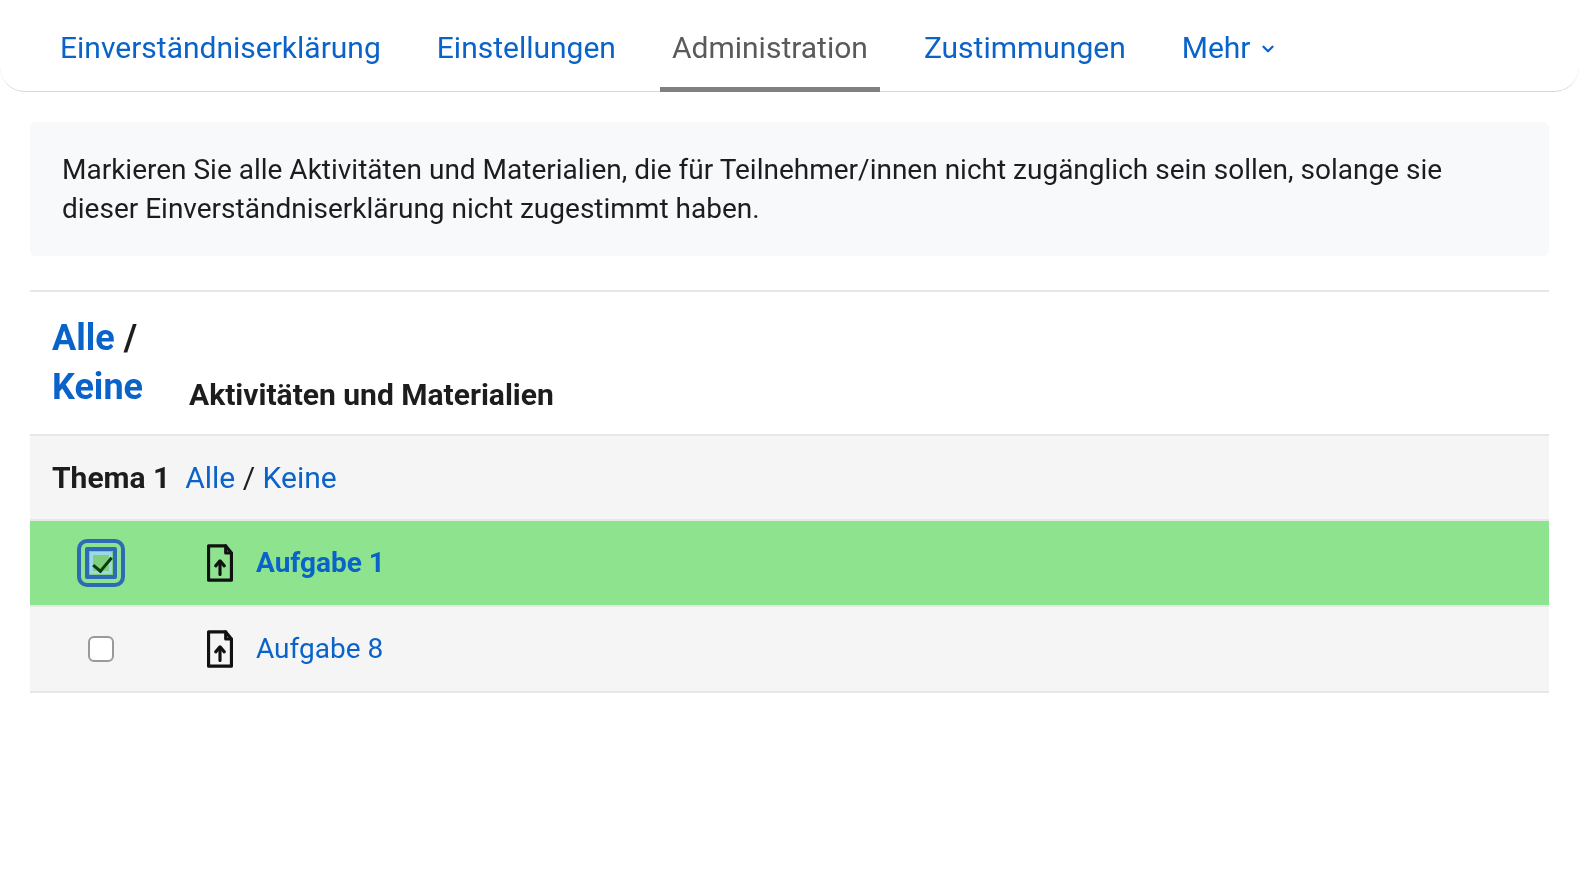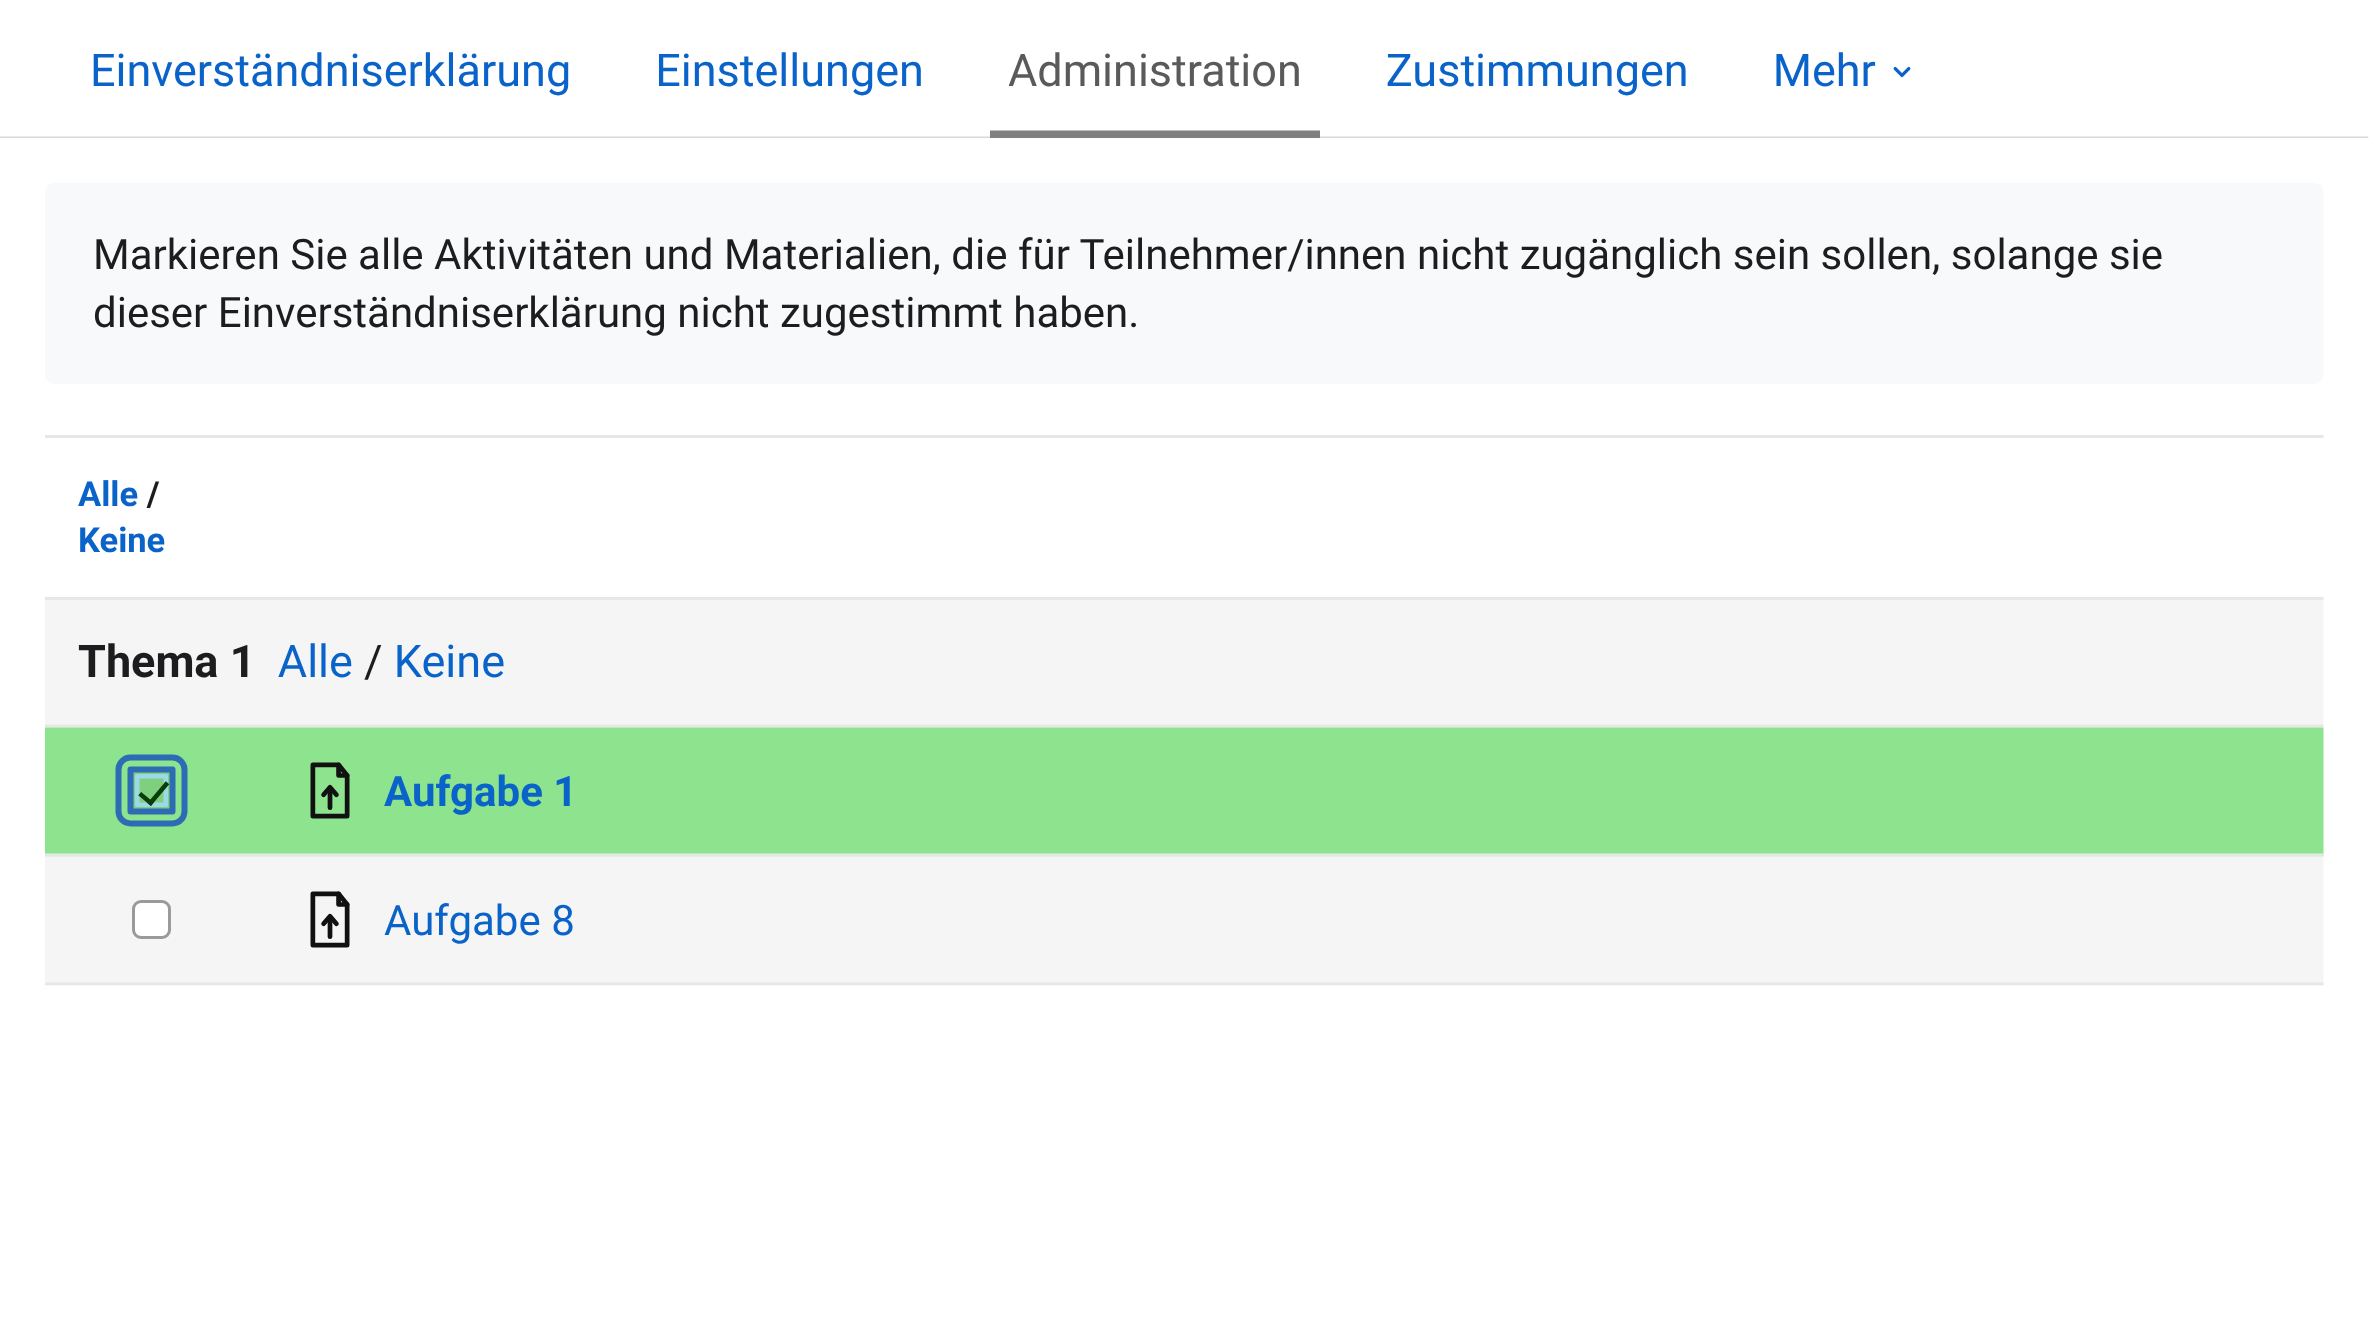--- a/index.html
+++ b/index.html
@@ -20,20 +20,21 @@
     font-size: 26px;
     background: #fff;
   }
 
   
   .tabs {
     display: flex;
     gap: 56px;
     padding: 30px 60px 0 60px;
     border-bottom: 1px solid var(--muted-border);
+    border-radius: 25px;
   }
   .tab {
     padding-bottom: 26px;
     color: var(--link-blue);
     cursor: pointer;
     font-size: 30px;
     display: inline-flex;
     align-items: center;
     gap: 8px;
   }
@@ -73,21 +74,21 @@
   }
 
   .header-row {
     display: flex;
     align-items: flex-end;
     gap: 46px;
     padding: 22px 22px 22px 22px;
     border-bottom: 2px solid #e7e7e7;
   }
   .select-links {
-    font-size: 23px;
+    font-size: 36px;
     font-weight: 700;
     line-height: 1.35;
   }
   .select-links a {
     color: var(--link-blue);
     text-decoration: none;
   }
   .select-links .slash {
     color: var(--text-dark);
   }
@@ -204,20 +205,21 @@
   <div class="info-box">Markieren Sie alle Aktivitäten und Materialien, die für Teilnehmer/innen nicht zugänglich sein sollen, solange sie dieser Einverständniserklärung nicht zugestimmt haben.</div>
 
   <hr class="sep">
 
   <div class="header-row">
     <div class="select-links">
       <a href="#">Alle</a>
       <span class="slash"> /</span><br>
       <a href="#">Keine</a>
     </div>
+    <div class="col-title">Aktivitäten und Materialien</div>
   </div>
 
   <div class="section-header">
     <strong>Thema 1</strong>&nbsp;&nbsp;<a href="#">Alle</a> / <a href="#">Keine</a>
   </div>
 
   <div class="item-row highlight">
     <div class="check-wrap">
       <span class="checkbox checked focused"></span>
     </div>

